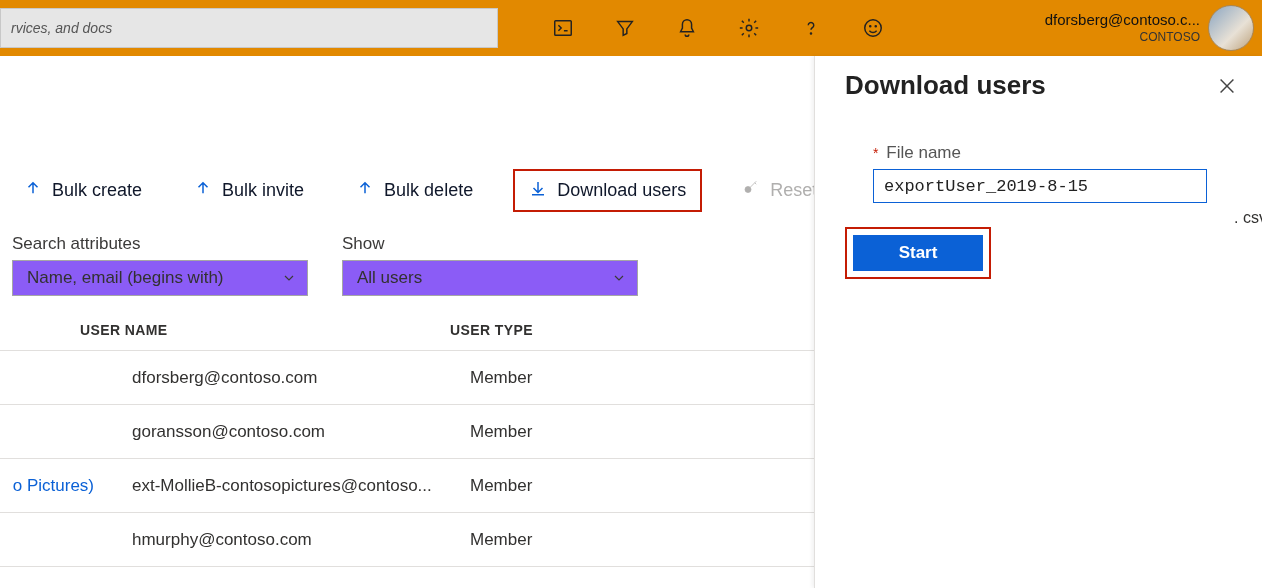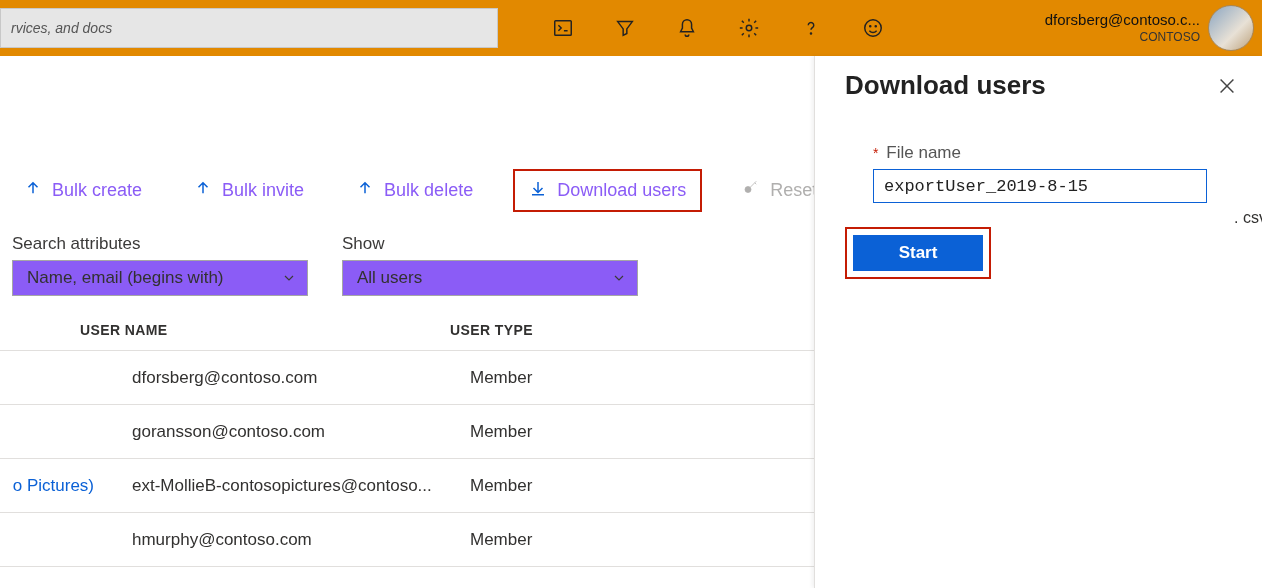--- a/index.html
+++ b/index.html
@@ -20,21 +20,21 @@
   .avatar { width: 46px; height: 46px; border-radius: 50%; background: linear-gradient(135deg, #8aa5c1 0%, #e8e1d6 60%, #bba07a 100%); border: 1px solid #a7875a; }
 
   
   .main { position: absolute; top: 56px; left: 0; right: 0; bottom: 0; background: #fff; }
 
   
   .cmdbar { position: absolute; top: 112px; left: 12px; right: 0; height: 44px; display: flex; align-items: center; gap: 28px; font-size: 18px; color: #444; }
   .cmd { display: inline-flex; align-items: center; gap: 10px; padding: 6px 12px; white-space: nowrap; }
   .cmd svg { width: 18px; height: 18px; }
   .cmd-blue svg { stroke: #0b61d6; fill: none; stroke-width: 2; }
-  .cmd-label { color: #8b5cf6; }
+  .cmd-label { color: #0f172a; }
   .cmd.download { border: 2px solid #c41c04; padding: 8px 14px; }
   .cmd.reset { color: #b0afae; }
   .cmd.reset svg { stroke: #b0afae; fill: #b0afae; }
   .cmd.reset .cmd-label { color: #b0afae; }
 
   
   .filters { position: absolute; top: 178px; left: 12px; display: flex; gap: 34px; }
   .filter { display: flex; flex-direction: column; gap: 6px; }
   .filter-label { font-size: 17px; color: #3b3a39; }
   .filter-select { height: 36px; border: 1px solid #a6a6a6; display: flex; align-items: center; justify-content: space-between; padding: 0 10px 0 14px; font-size: 17px; color: #323130; background: #8b5cf6; }

